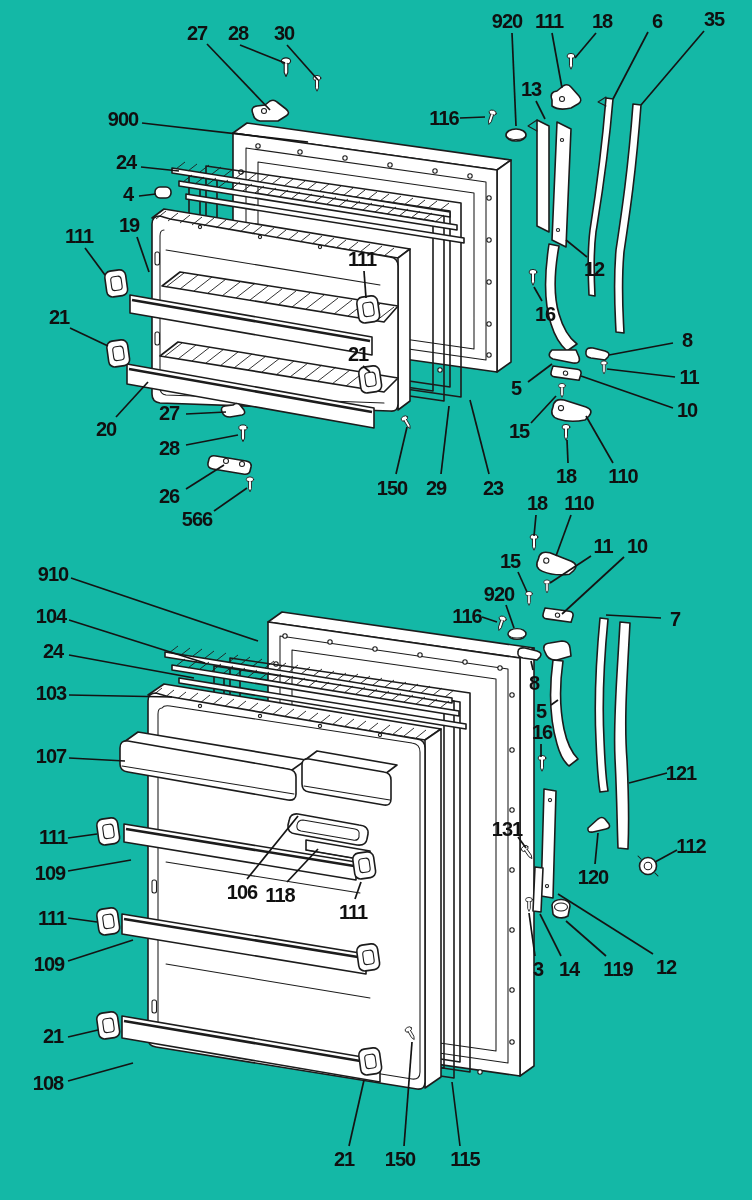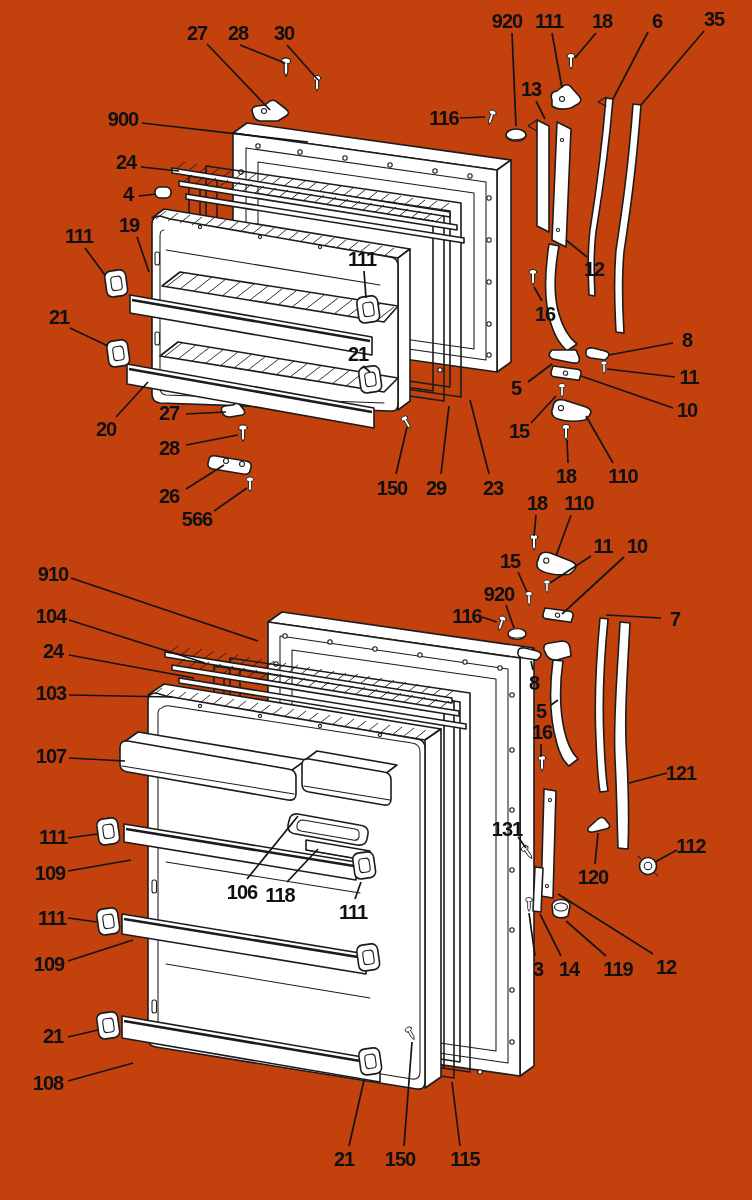--- a/index.html
+++ b/index.html
@@ -1,16 +1,16 @@
 <!DOCTYPE html>
 <html><head>
 <meta charset="utf-8">
 <style>
   html,body { margin:0; padding:0; background:#ffffff; }
-  #stage { width:752px; height:1200px; position:relative; background:#c2410c;text-align:center; }
+  #stage { width:752px; height:1200px; position:relative; background:#14b8a6;text-align:center; }
   svg { display:block; }
   .ln    { stroke:#1c1c1c; fill:none; stroke-width:1.6; stroke-linejoin:round; stroke-linecap:round; }
   .thin  { stroke:#1c1c1c; fill:none; stroke-width:1.05; stroke-linejoin:round; stroke-linecap:round; }
   .fw    { fill:#ffffff; stroke:#1c1c1c; stroke-width:1.6; stroke-linejoin:round; stroke-linecap:round; }
   .fwt   { fill:#ffffff; stroke:#1c1c1c; stroke-width:1.1; stroke-linejoin:round; stroke-linecap:round; }
   .hatch { stroke:#1c1c1c; fill:none; stroke-width:0.9; }
   .hole  { fill:#ffffff; stroke:#1c1c1c; stroke-width:1.1; }
   .shade { stroke:#1c1c1c; fill:none; stroke-width:2.6; }
   .leader{ stroke:#141414; stroke-width:1.7; fill:none; }
   text.callout {

